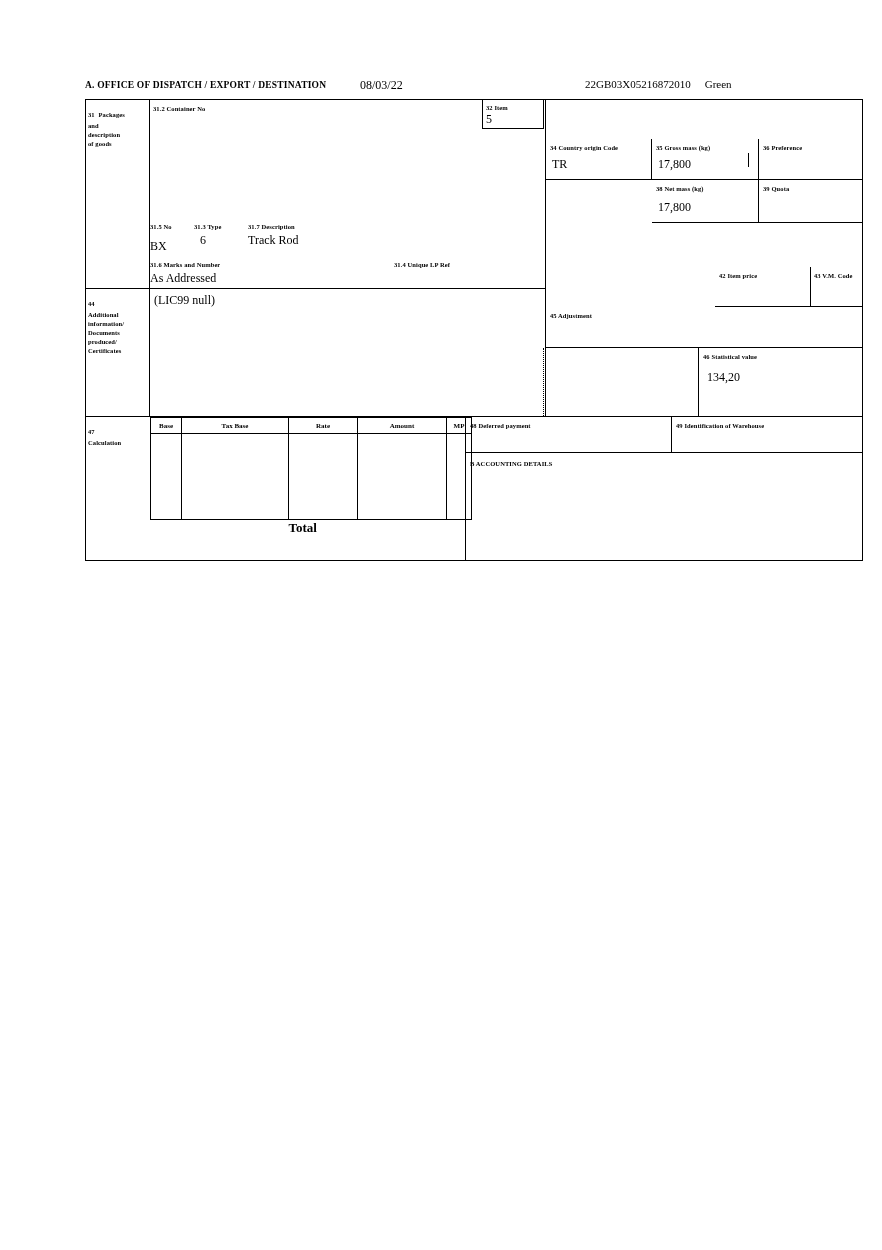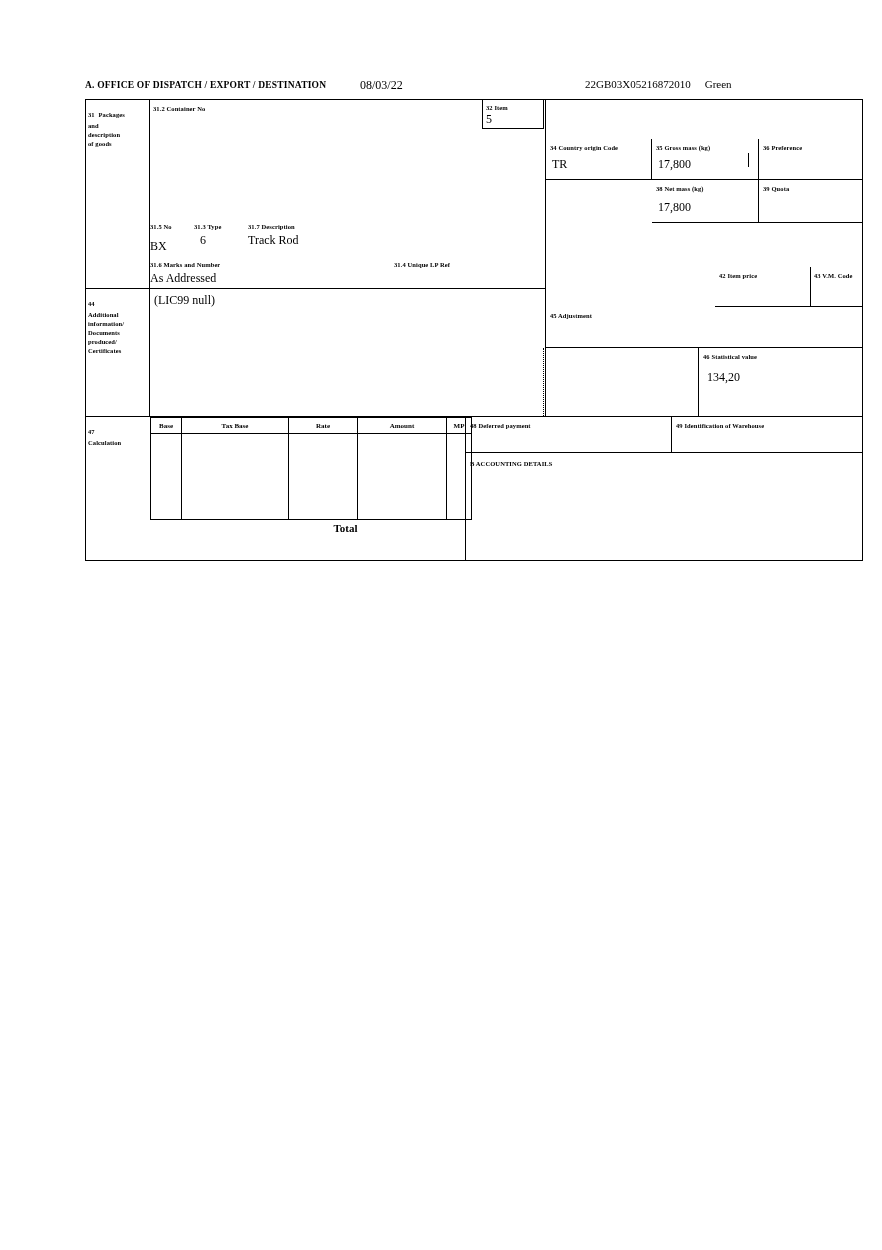--- a/index.html
+++ b/index.html
@@ -117,21 +117,21 @@
   }
   .calc-table td {
     border: 1px solid #000;
     text-align: center;
     vertical-align: middle;
     padding: 0;
   }
   .calc-head td { height: 15px; }
   .calc-body td { height: 85px; }
   .calc-total td { height: 15px; border: none; }
-  .calc-total td.tot { text-align: right; font-size: 11px; font-weight: bold; }
+  .calc-total td.tot { text-align: left; font-size: 13px; font-weight: bold; }
 </style>
 </head>
 <body>
 
 <div class="page">
 
   <div class="hdr">
     <span class="hdr-left">A.  OFFICE OF DISPATCH / EXPORT / DESTINATION</span>
     <span class="hdr-date">08/03/22</span>
     <span class="hdr-ref">

